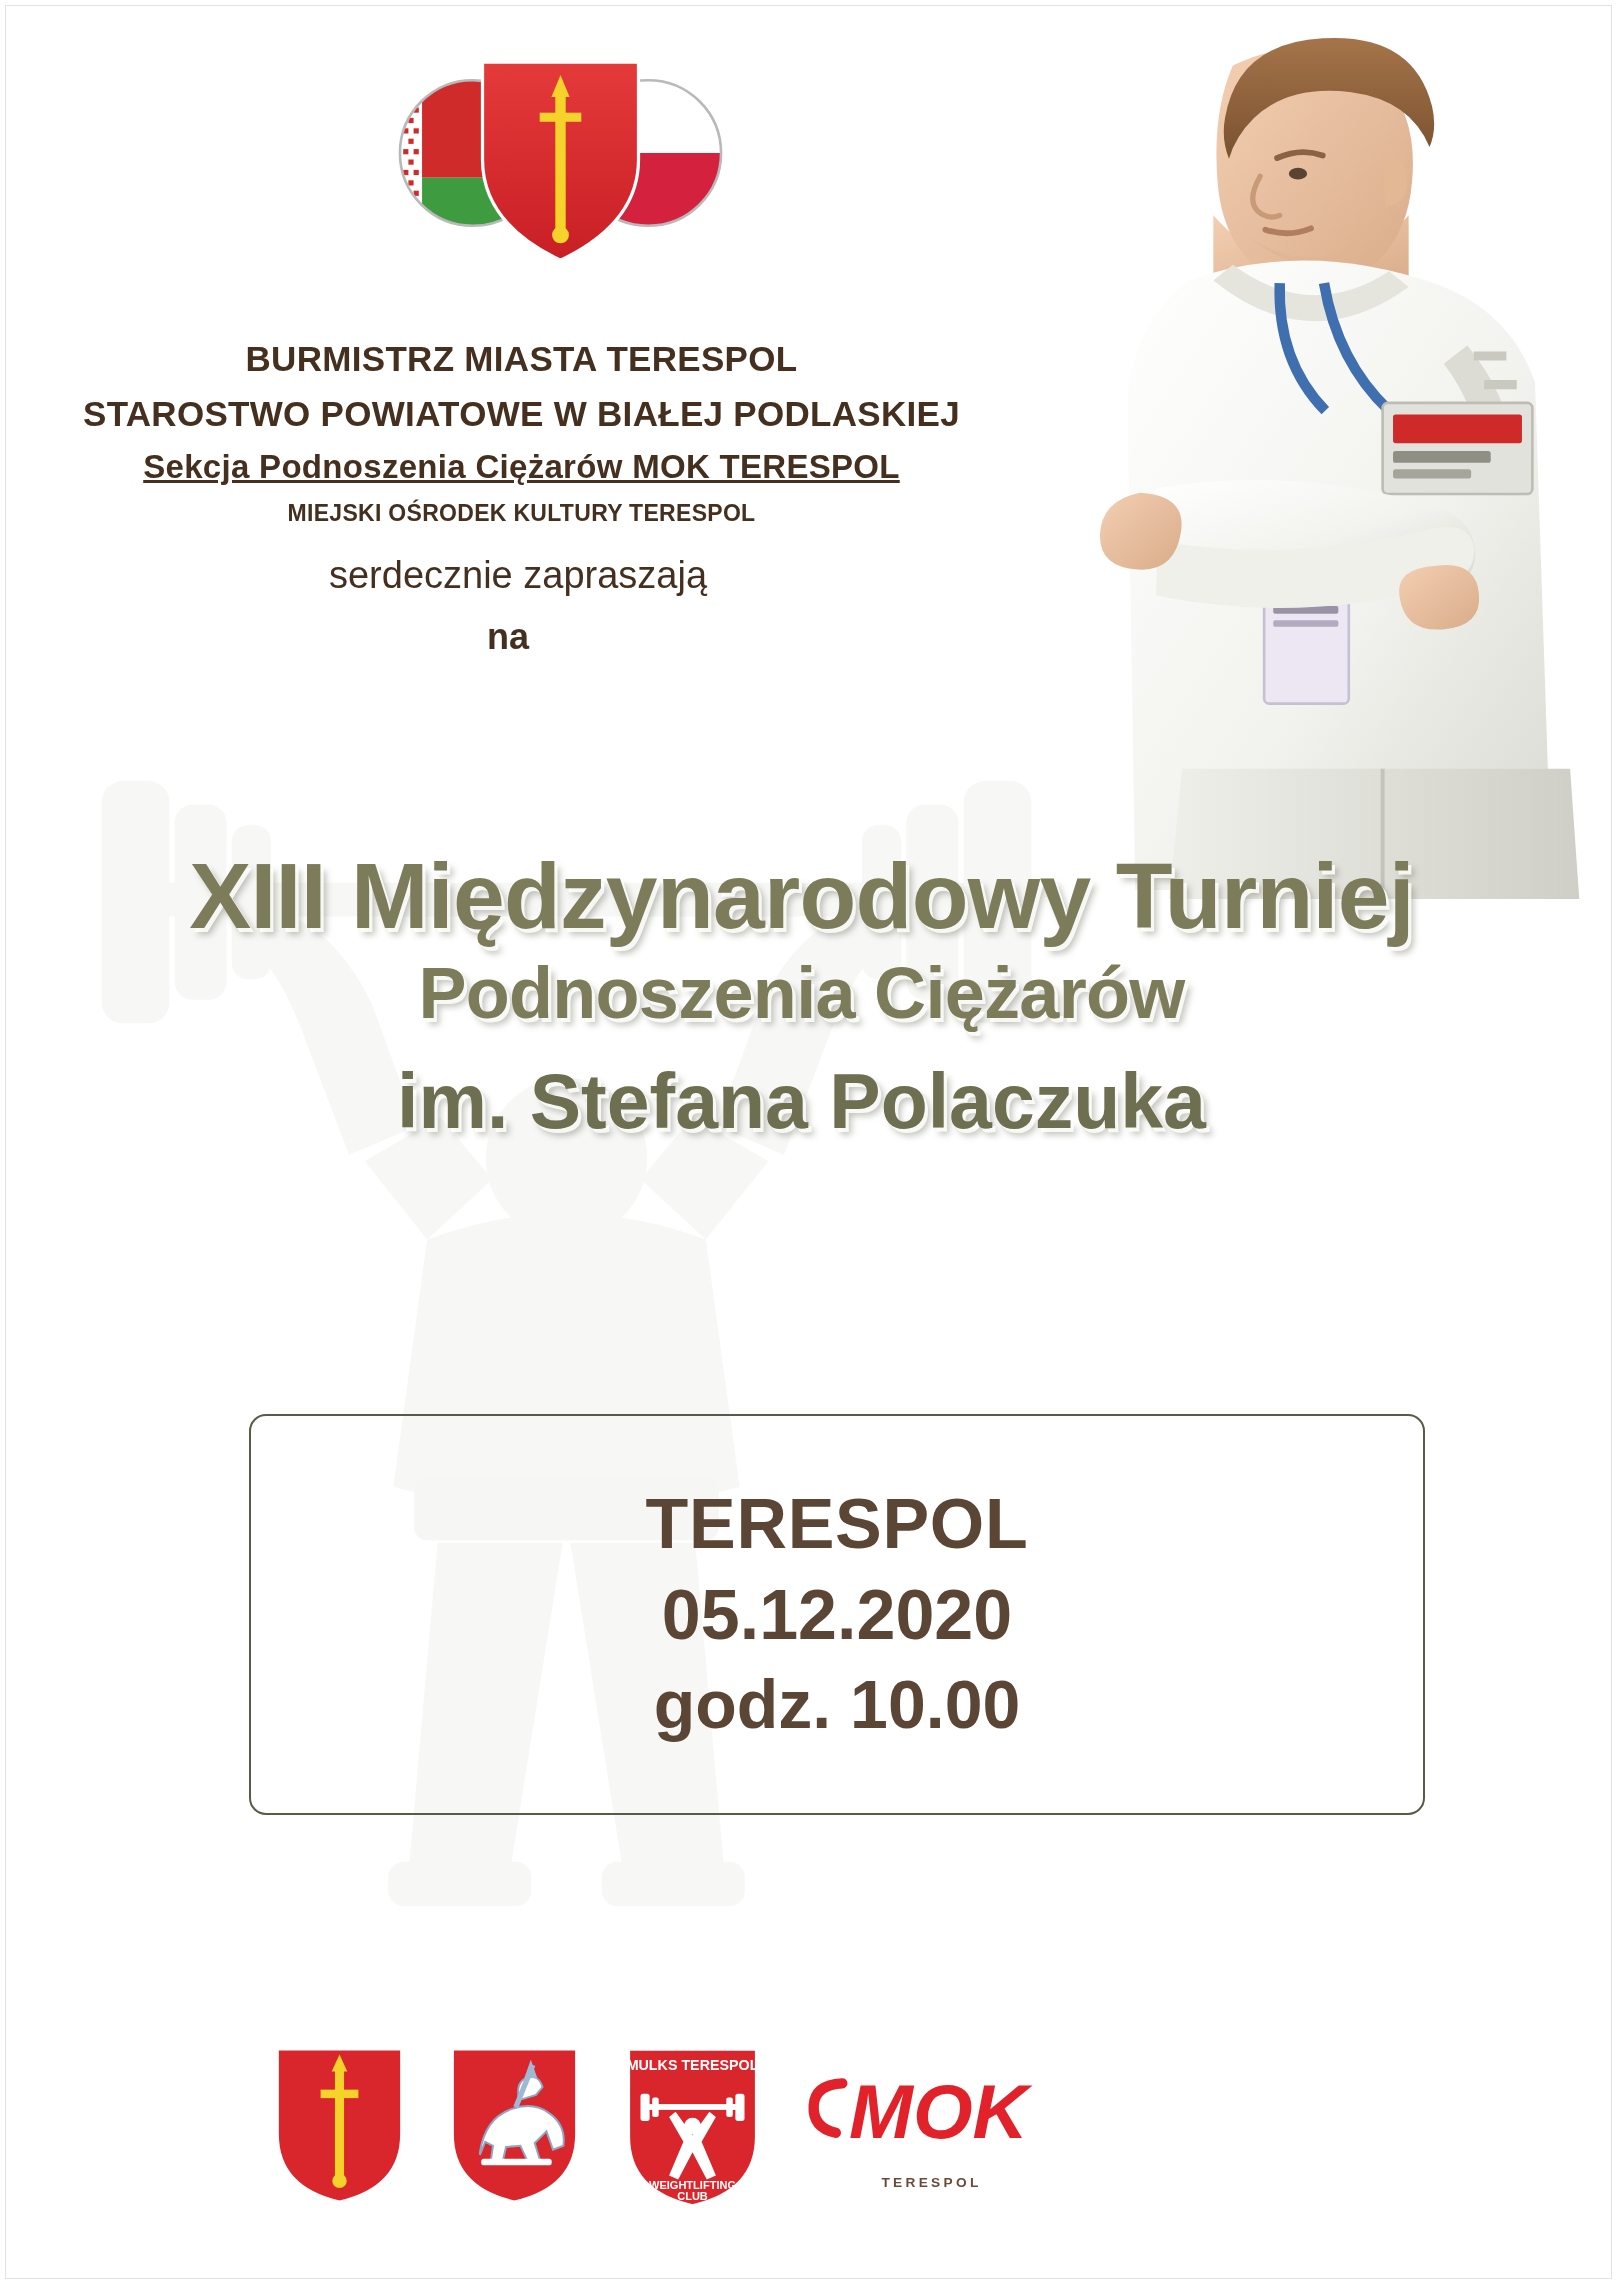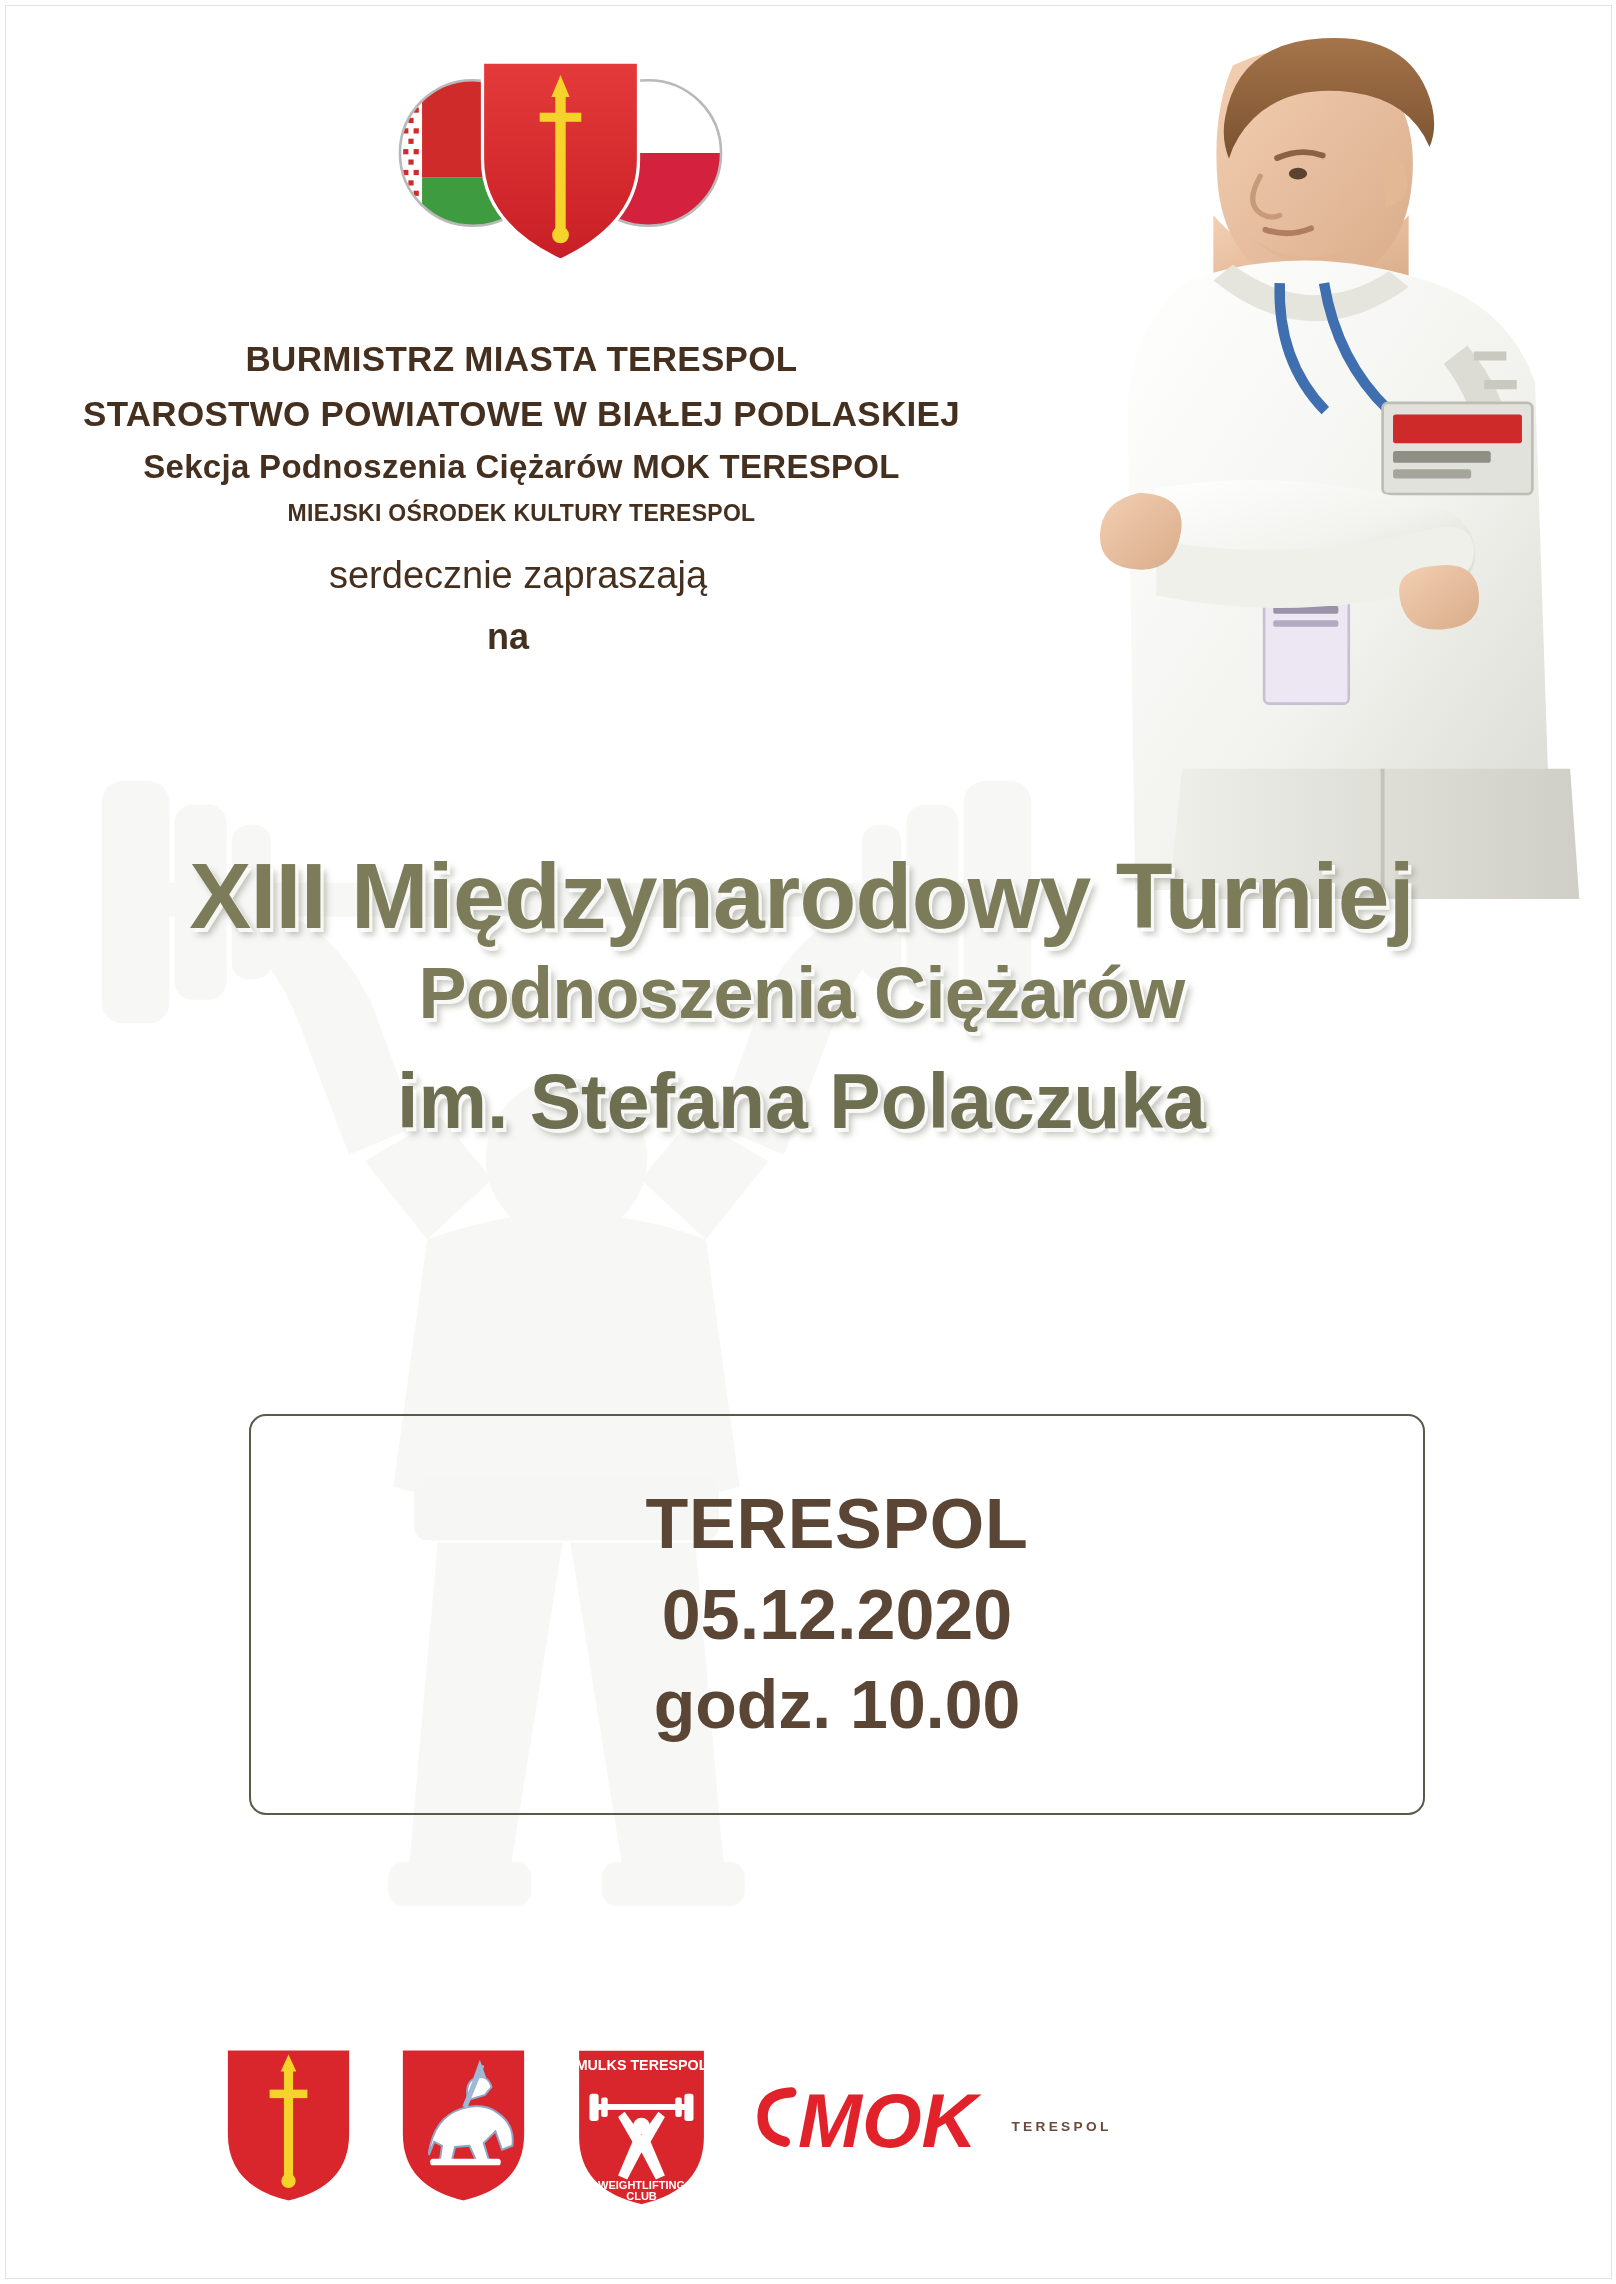--- a/index.html
+++ b/index.html
@@ -73,21 +73,21 @@
   .org-line {
     font-weight: bold;
     letter-spacing: 0.3px;
     color: #45301f;
     margin: 0 0 14.3px 0;
     line-height: 1.15;
     padding-left: 27px;
   }
   .org-line.l1 { font-size: 35px; }
   .org-line.l2 { font-size: 35px; }
-  .org-line.l3 { font-size: 33px; }
+  .org-line.l3 { font-size: 33px; text-decoration: underline; }
   .org-line.l4 { font-size: 23px; }
   .org-invite {
     font-size: 38px;
     font-weight: normal;
     color: #45301f;
     margin: 27px 0 19.5px 0;
     padding-left: 20px;
   }
   .org-na {
     font-size: 36px;
@@ -148,21 +148,21 @@
     left: 0;
     top: 2044px;
     width: 1332px;
     display: flex;
     align-items: center;
     justify-content: center;
     gap: 38px;
     z-index: 7;
   }
   .footer-logo { display: block; }
-  .mok-wrap { display: flex; flex-direction: row; align-items: center; }
+  .mok-wrap { display: flex; flex-direction: column; align-items: center; }
   .mok-sub {
     font-size: 13.7px;
     letter-spacing: 3.3px;
     color: #6b4a3a;
     font-weight: bold;
     margin-top: 2.6px;
   }
 </style>
 </head>
 <body>

